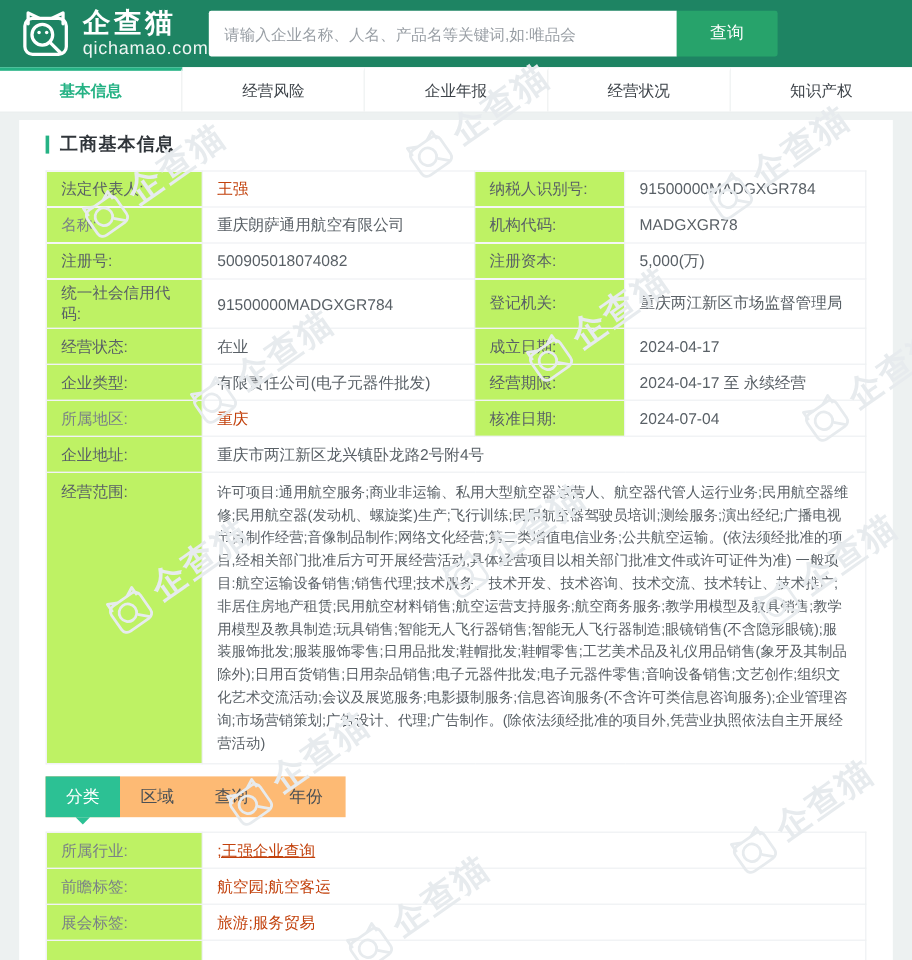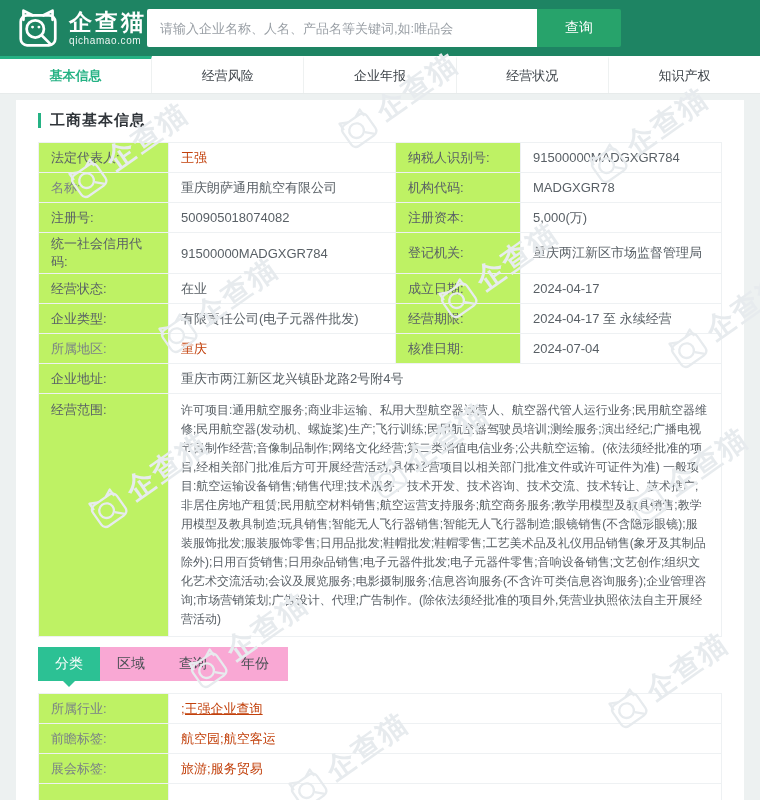--- a/index.html
+++ b/index.html
@@ -9,21 +9,21 @@
     background:#edf1f1;
     font-family:"Liberation Sans","DejaVu Sans",sans-serif;
   }
 
   
   .header { height:56px; background:#1e8463; display:flex; align-items:center; padding:0 16px; }
   .logo { display:flex; align-items:center; gap:9px; color:#fff; cursor:pointer; }
   .logo svg { display:block; }
   .logo-txt { display:flex; flex-direction:column; }
   .logo-name { font-size:23px; font-weight:bold; letter-spacing:3px; line-height:1.05; }
-  .logo-sub { font-size:10px; letter-spacing:.6px; opacity:.92; }
+  .logo-sub { font-size:15px; letter-spacing:.6px; opacity:.92; }
   .search-wrap { display:flex; }
   .search-input {
     width:390px; height:38px; border:none; outline:none; padding:0 13px;
     font-size:13px; color:#333; border-radius:2px 0 0 2px;
     font-family:"Liberation Sans","DejaVu Sans",sans-serif;
   }
   .search-input::placeholder { color:#999fa5; }
   .search-btn {
     width:84px; height:38px; border:none; background:#27a36b; color:#fff;
     font-size:14px; cursor:pointer; border-radius:0 2px 2px 0;
@@ -49,21 +49,21 @@
   table.grid { width:684px; margin:4px 22px 0; border-collapse:collapse; table-layout:fixed; }
   table.grid td { border:1px solid #eef1f3; padding:2px 12px; height:30px; font-size:13px; color:#596066; overflow:hidden; }
   td.lbl { color:#a6c3d9; background:#bef264; }
   td.lbl.dark { color:#7a8187; }
   .link { color:#c2410c; cursor:pointer; }
   .link.ul { text-decoration:underline; }
   .scope-cell { vertical-align:top; padding:7px 12px !important; }
   .scope-text { font-size:12px; line-height:19px; color:#596066; height:228px; overflow:hidden; }
 
   
-  .filter-strip { position:relative; display:flex; margin:10px 22px 0; width:250px; background:#f9a8d4; z-index:2; }
+  .filter-strip { position:relative; display:flex; margin:10px 22px 0; width:250px; background:#fdba74; z-index:2; }
   .filter-tab { width:62px; height:34px; display:flex; align-items:center; justify-content:center;
     font-size:14px; color:#4a5055; cursor:pointer; }
   .filter-tab.active { background:#2cc194; color:#fff; }
   .filter-pointer { position:absolute; left:25px; top:34px; width:0; height:0;
     border-left:6px solid transparent; border-right:6px solid transparent; border-top:6px solid #2cc194; }
 
   table.tags { margin-top:12px; }
   table.tags td { height:30px; }
 
   

